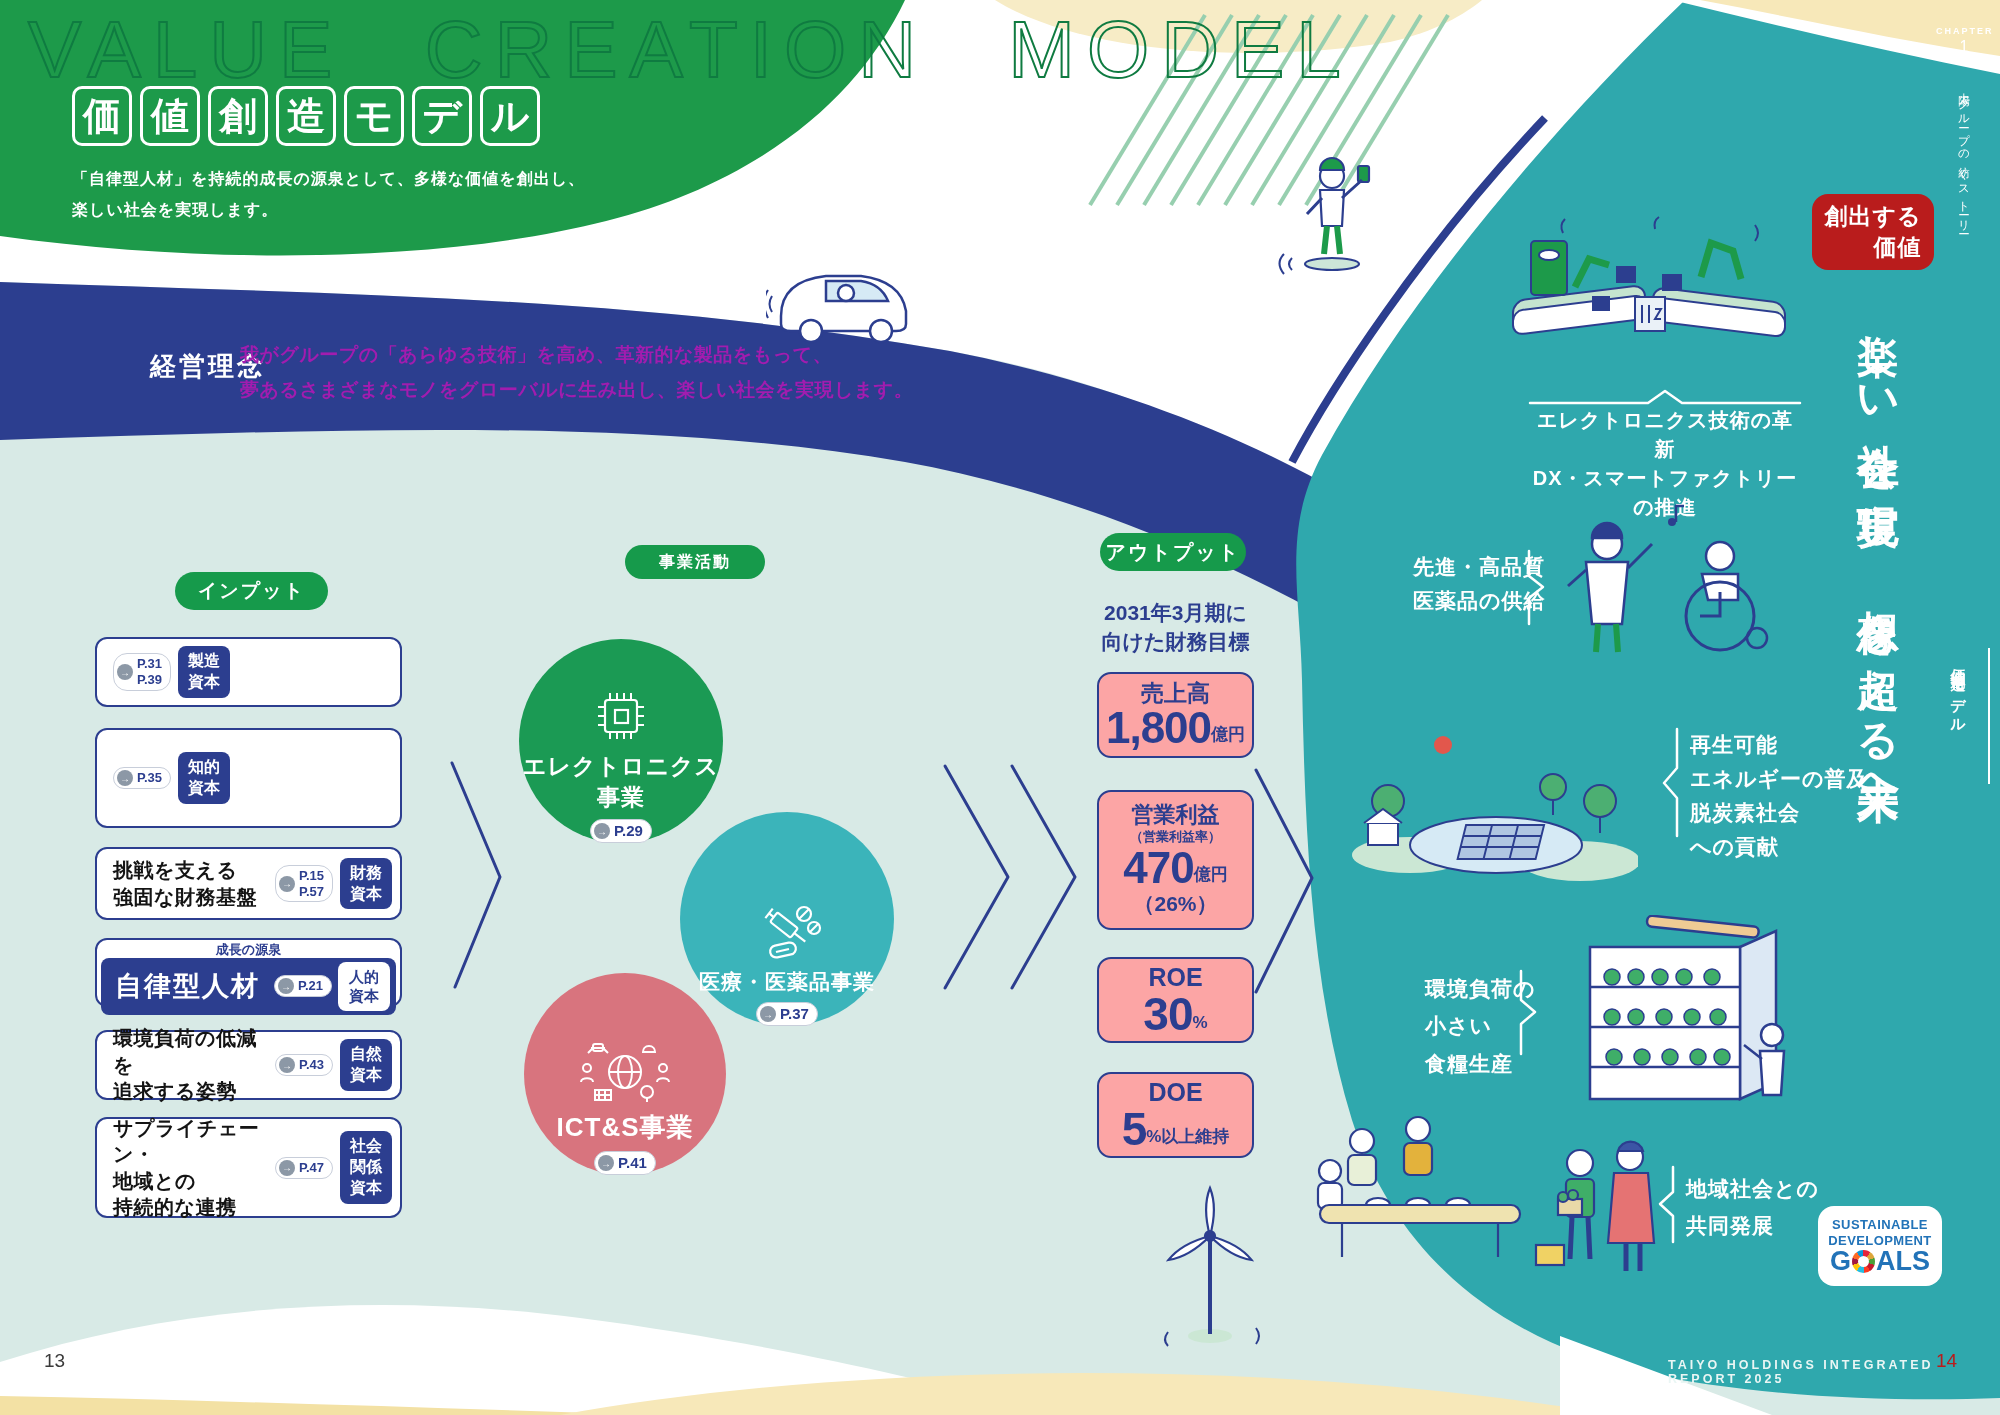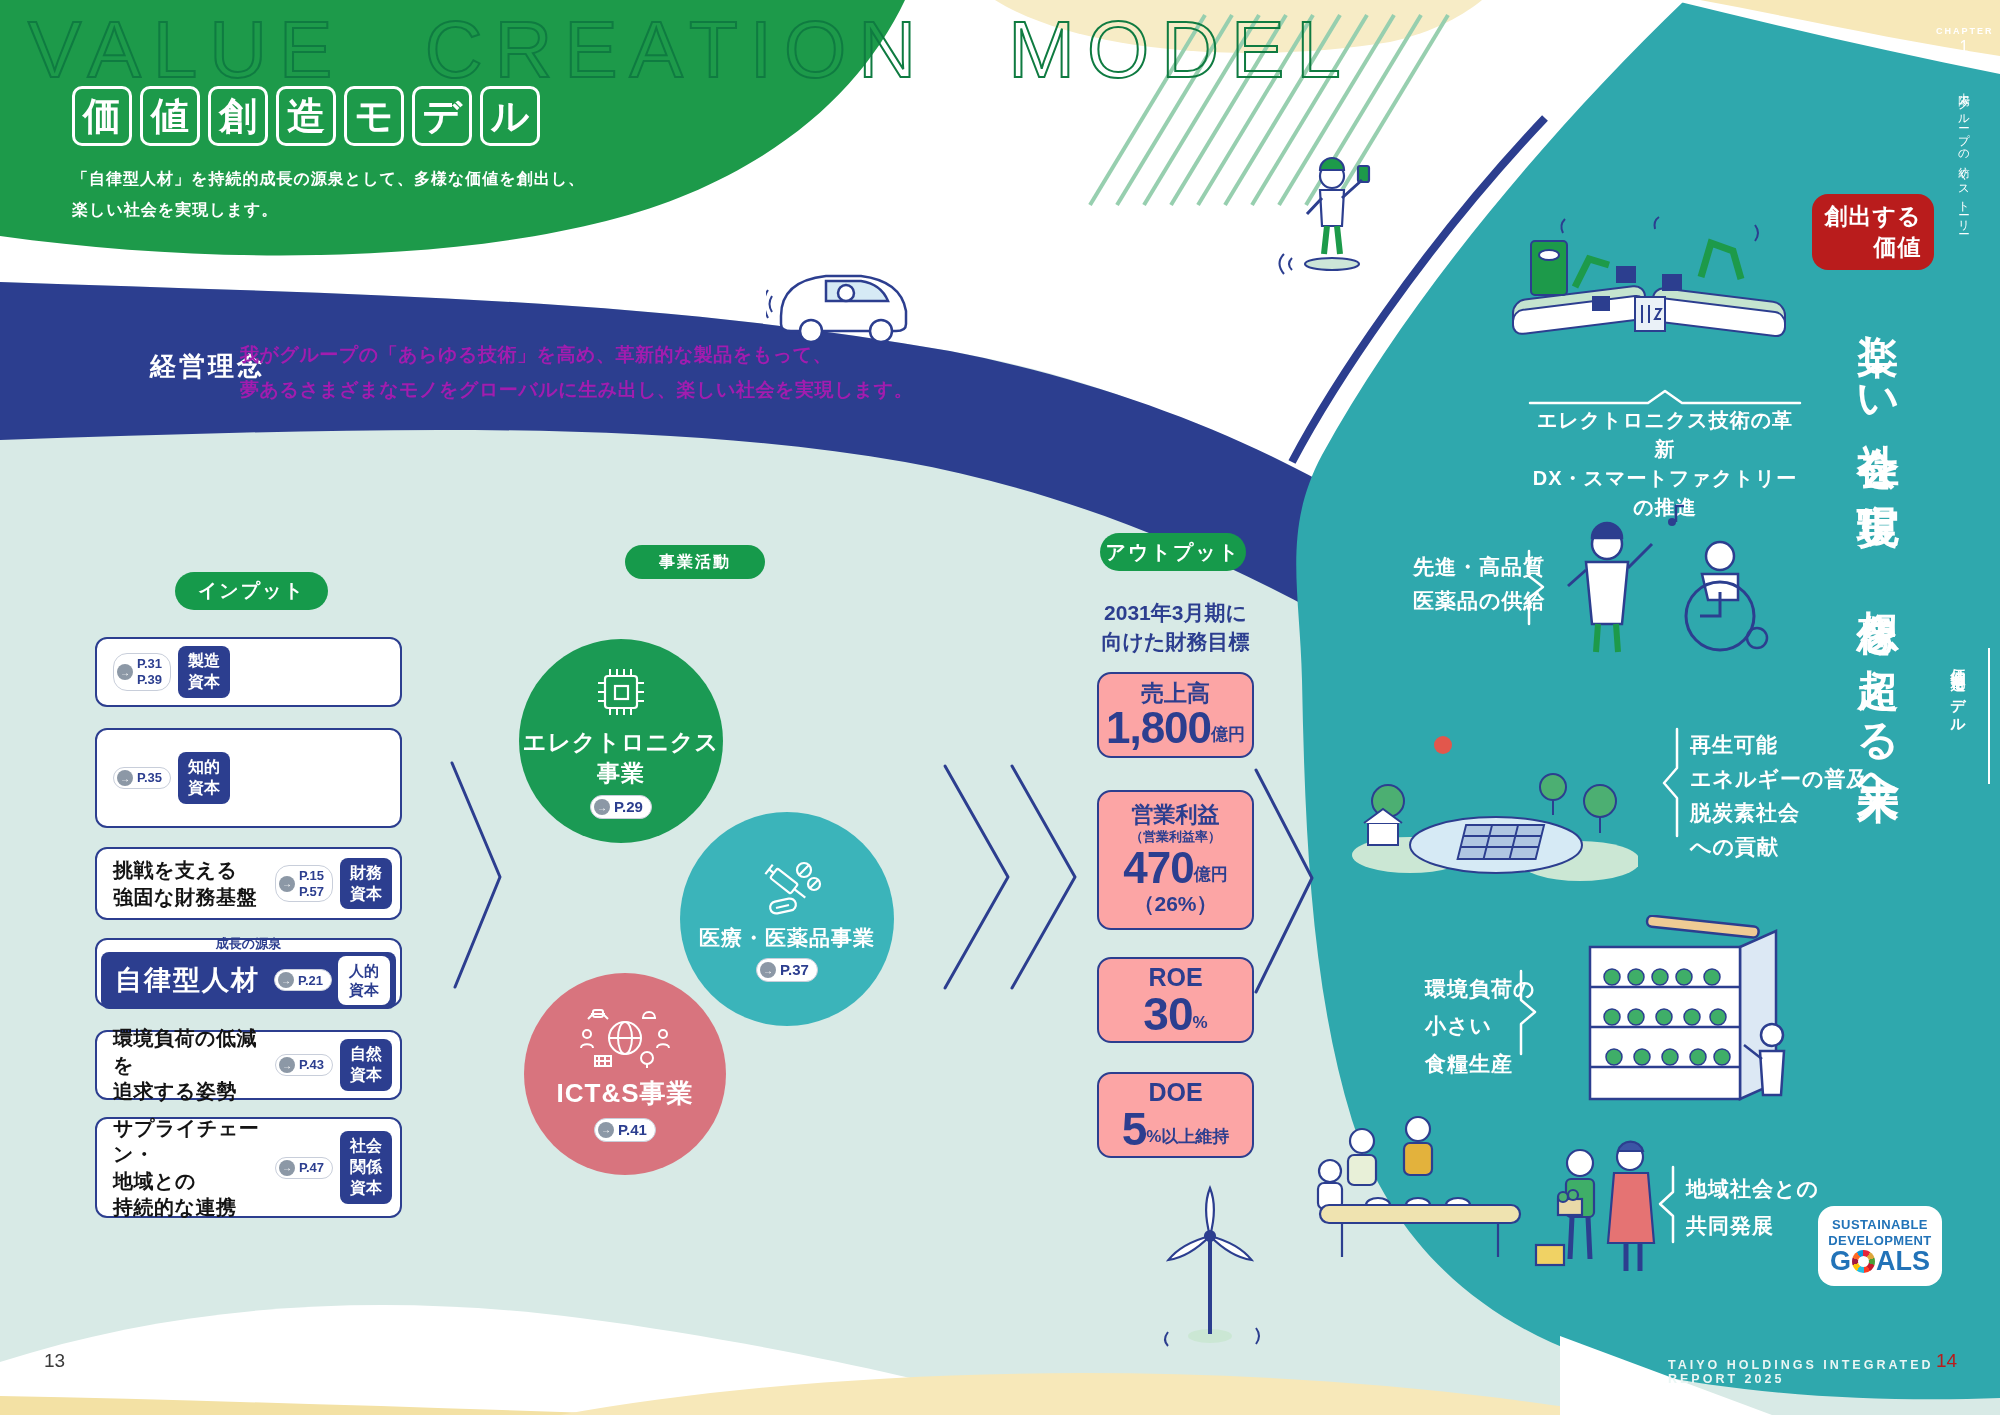--- a/index.html
+++ b/index.html
@@ -20,28 +20,28 @@
 
   .col-pill{position:absolute;background:#169A4B;color:#fff;border-radius:30px;display:flex;align-items:center;justify-content:center;font-weight:bold;letter-spacing:2px;}
 
   
   .input-box{position:absolute;left:95px;width:307px;background:#fff;border:2px solid #2C3E8F;border-radius:12px;display:flex;align-items:center;padding:0 8px 0 16px;gap:7px;box-sizing:border-box;}
   .input-box .title{flex:1;font-size:20px;font-weight:bold;color:#141414;line-height:1.32;letter-spacing:0.5px;}
   .ref-pill{display:inline-flex;align-items:center;gap:4px;background:#fff;border:1.5px solid #C8CEDA;border-radius:14px;padding:2px 8px 2px 3px;flex:none;}
   .ref-pill .arr{width:16px;height:16px;border-radius:50%;background:#8C98A6;color:#fff;font-size:10px;display:flex;align-items:center;justify-content:center;flex:0 0 16px;}
   .ref-txt{color:#2C3E8F;font-weight:bold;font-size:13px;line-height:1.2;}
   .cap-badge{background:#2C3E8F;color:#fff;border-radius:8px;font-weight:bold;font-size:16px;line-height:1.3;text-align:center;padding:5px 6px;min-width:40px;flex:none;}
-  .growth{flex-direction:column;padding:2px 4px;gap:0;justify-content:center;}
+  .growth{flex-direction:column;padding:2px 4px;gap:0;justify-content:space-between;}
   .growth-tag{font-size:13px;font-weight:bold;color:#2C3E8F;text-align:center;line-height:1.2;}
   .growth-bar{width:100%;box-sizing:border-box;background:#2C3E8F;border-radius:8px;display:flex;align-items:center;padding:4px 6px;gap:6px;flex:1;}
   .growth-title{flex:1;color:#fff;font-size:27px;font-weight:bold;letter-spacing:2px;padding-left:8px;}
   .cap-badge.inv{background:#fff;color:#2C3E8F;font-size:15px;}
 
   
-  .biz-circle{position:absolute;border-radius:50%;display:flex;flex-direction:column;align-items:center;justify-content:center;color:#fff;gap:6px;}
+  .biz-circle{position:absolute;border-radius:50%;display:flex;flex-direction:column;align-items:center;justify-content:flex-end;color:#fff;gap:6px;}
   .biz-name{font-weight:bold;text-align:center;line-height:1.35;letter-spacing:1px;}
   .circle-pill{background:#fff;}
 
   
   .out-heading{position:absolute;left:1093px;top:598px;width:165px;text-align:center;color:#2C3E8F;font-size:21px;font-weight:bold;line-height:1.4;}
   .metric{position:absolute;left:1097px;width:157px;background:#fca5a5;border:2px solid #2C3E8F;border-radius:14px;color:#2C3E8F;display:flex;flex-direction:column;align-items:center;justify-content:center;text-align:center;box-sizing:border-box;gap:0;}
   .m-name{font-size:23px;font-weight:bold;line-height:1.15;}
   .m-sub{font-size:13px;font-weight:bold;}
   .m-row{display:flex;align-items:flex-end;}
   .m-val{font-size:44px;font-weight:bold;line-height:1.0;letter-spacing:-1px;}

